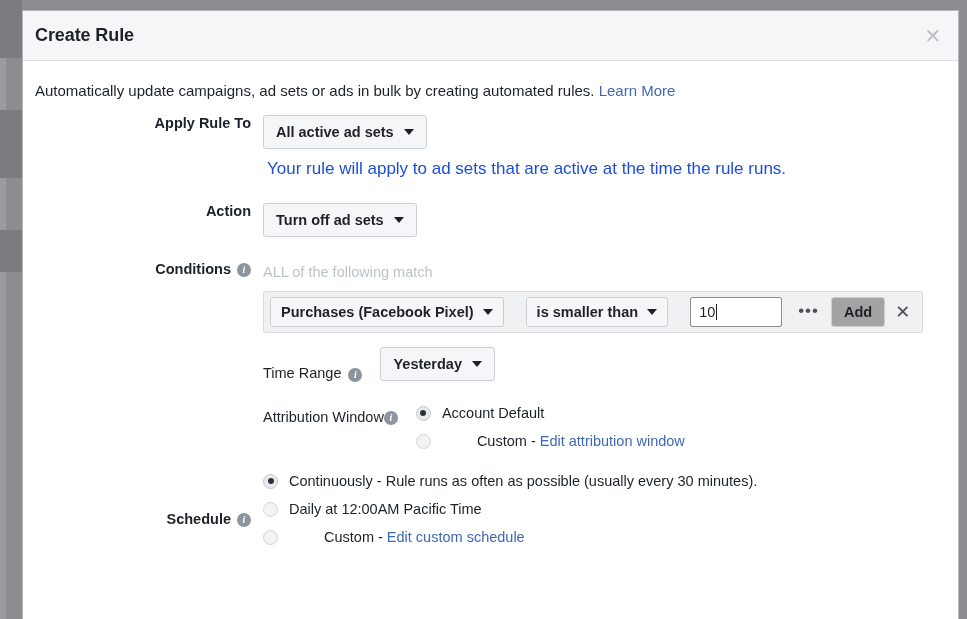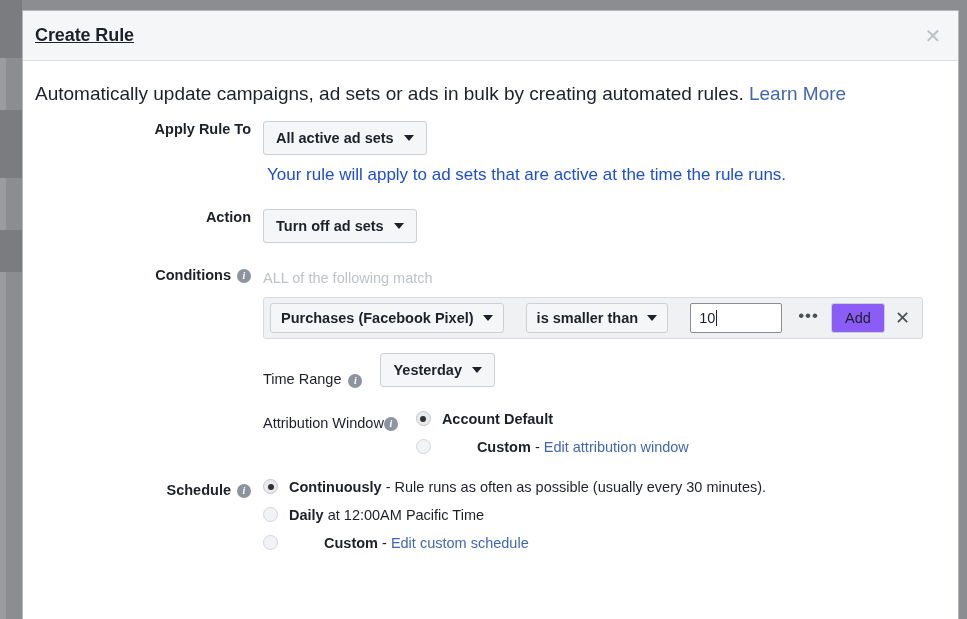--- a/index.html
+++ b/index.html
@@ -57,41 +57,40 @@
     align-items: center;
     padding: 0 14px 0 12px;
     box-sizing: border-box;
   }
   .dialog-title {
     font-size: 18px;
     font-weight: bold;
     color: #1d2129;
     letter-spacing: -0.1px;
     flex: 1;
-    text-decoration: underline;
   }
   .close-icon {
     width: 22px;
     height: 22px;
     display: flex;
     align-items: center;
     justify-content: center;
     color: #bcc0c4;
     font-size: 20px;
     line-height: 1;
     cursor: pointer;
     user-select: none;
   }
 
   .dialog-body {
     padding: 20px 12px 0 12px;
   }
 
   .intro {
-    font-size: 19px;
+    font-size: 15px;
     color: #1d2129;
     margin: 0 0 14px 0;
     line-height: 1.35;
   }
   .link {
     color: #4267b2;
     text-decoration: none;
     cursor: pointer;
   }
 
@@ -245,25 +244,25 @@
     position: relative;
     top: -2px;
   }
   .add-btn {
     display: inline-flex;
     align-items: center;
     justify-content: center;
     height: 30px;
     min-width: 54px;
     padding: 0 12px;
-    background: #8b5cf6;
+    background: #a3a3a3;
     border: 1px solid #ccd0d5;
     border-radius: 3px;
     font-size: 14.5px;
-    font-weight: normal;
+    font-weight: bold;
     color: #1d2129;
     cursor: pointer;
     box-sizing: border-box;
     user-select: none;
     margin-left: 6px;
   }
   .remove-btn {
     color: #4b4f56;
     font-size: 18px;
     cursor: pointer;
@@ -326,37 +325,38 @@
     background: #e9eaed;
     border-color: #c3c6cb;
   }
   .radio.checked::after {
     content: "";
     width: 6px;
     height: 6px;
     border-radius: 50%;
     background: #2f3136;
   }
-  .radio-strong { font-weight: bold; color: #1d2129; }
+  .radio-strong { font-weight: normal; color: #1d2129; }
   .radio-rest { font-weight: normal; color: #1d2129; }
 
   .sched-label {
     width: 228px;
     text-align: right;
     padding-right: 12px;
     box-sizing: border-box;
     font-size: 14.5px;
     font-weight: bold;
     color: #1d2129;
     flex: none;
     display: flex;
     justify-content: flex-end;
     align-items: center;
     gap: 6px;
     height: 22px;
+    margin-top: 35px;
   }
 </style>
 </head>
 <body>
 
 <div class="backdrop">
   <div class="backdrop-edge"></div>
   <div class="backdrop-stripe" style="top:0;height:58px;"></div>
   <div class="backdrop-stripe" style="top:110px;height:68px;"></div>
   <div class="backdrop-stripe" style="top:230px;height:42px;"></div>

